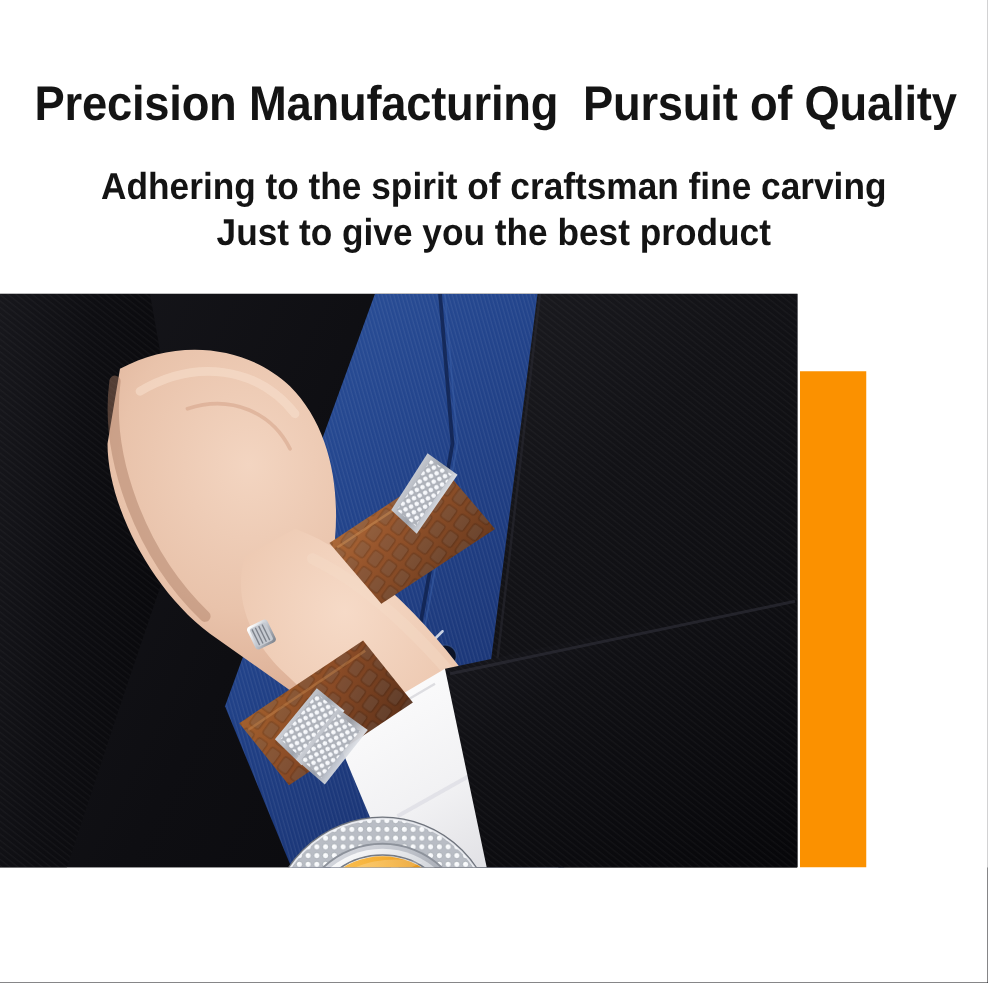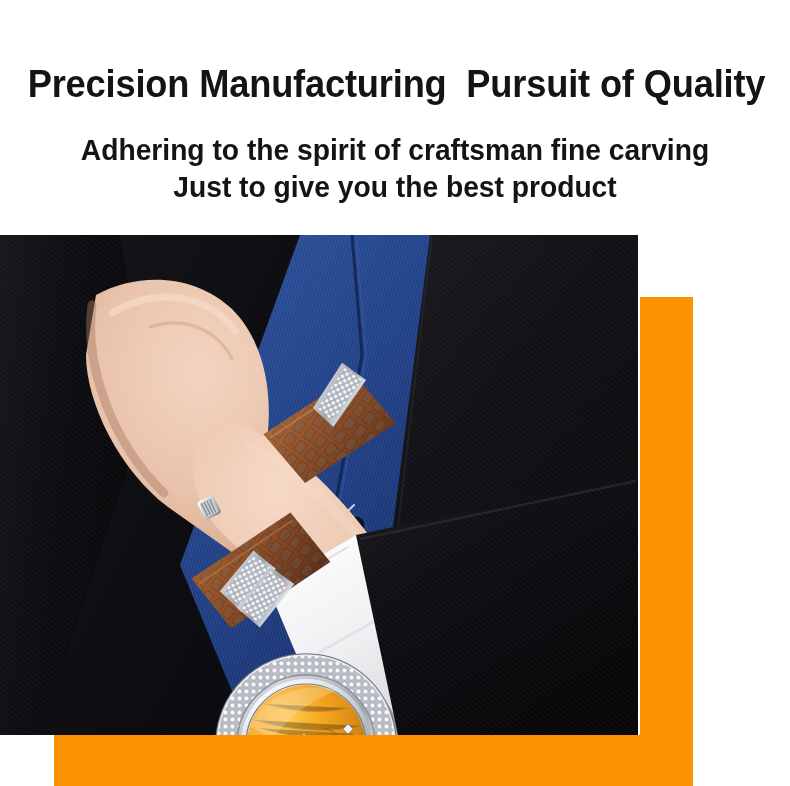--- a/index.html
+++ b/index.html
@@ -4,21 +4,21 @@
 <title>Precision Manufacturing Banner</title>
 <style>
   html, body {
     margin: 0;
     padding: 0;
     background: #ffffff;
   }
   #stage {
     position: relative;
     width: 790px;
-    height: 786px;
+    height: 694px;
     background: #ffffff;
     overflow: hidden;
     font-family: "Liberation Sans", sans-serif;
   }
 
   
   .headline {
     position: absolute;
     left: 0;
     top: 62px;

